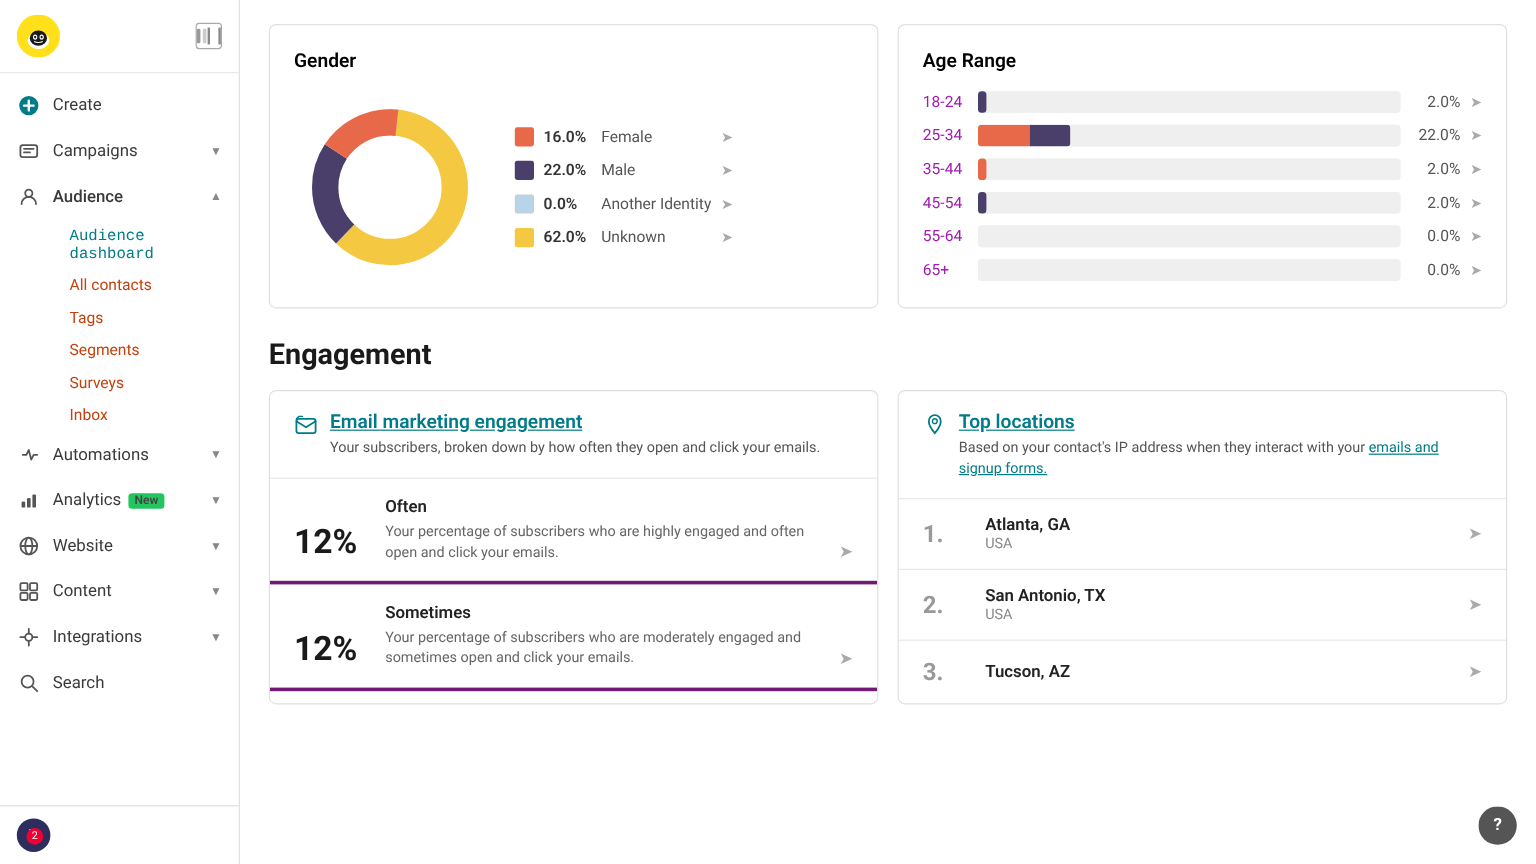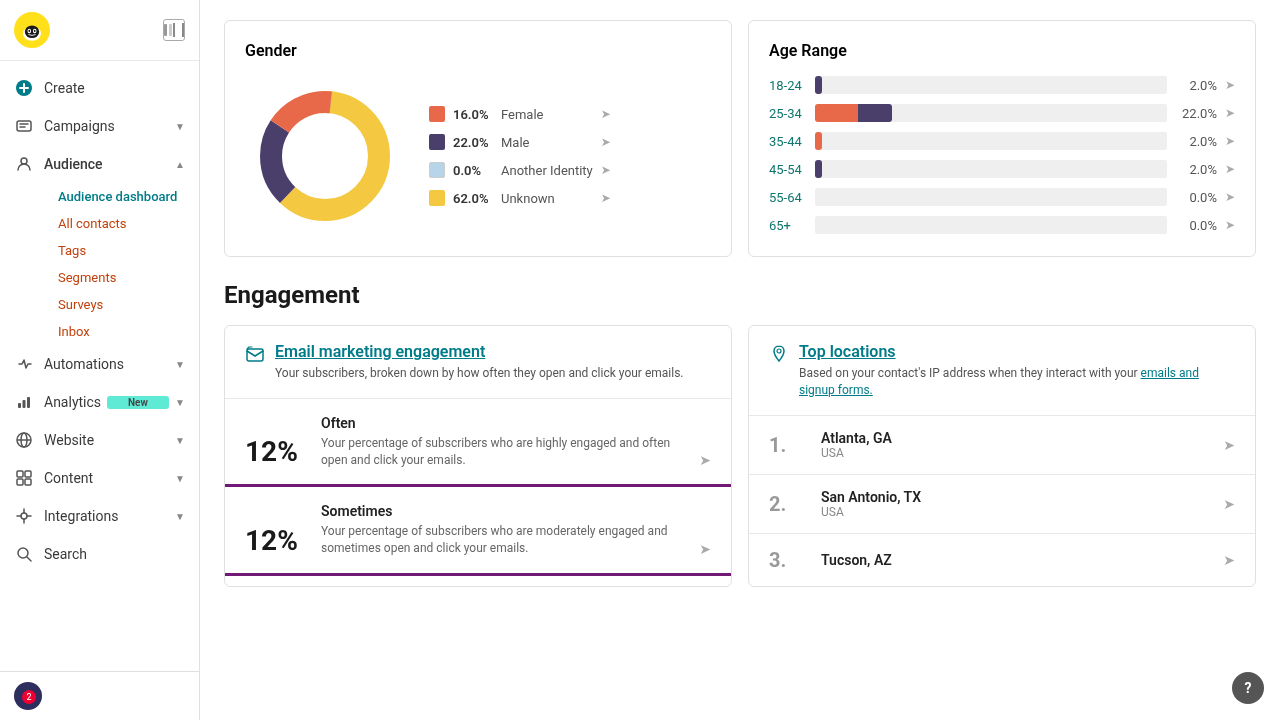--- a/index.html
+++ b/index.html
@@ -67,40 +67,41 @@
       justify-content: center;
       flex-shrink: 0;
     }
     .nav-item .chevron {
       margin-left: auto;
       font-size: 10px;
       color: #888;
     }
     .nav-item.active-parent { font-weight: 500; }
     .nav-badge {
-      background: #5eead4;
+      background: #22c55e;
       border-radius: 3px;
       font-size: 10px;
-      padding: 1px 21px;
+      padding: 1px 5px;
       margin-left: 6px;
       color: #444;
       font-weight: 600;
     }
     .subnav {
       padding-left: 44px;
     }
     .subnav-item {
       padding: 6px 14px;
       font-size: 13px;
       color: #c2410c;
       cursor: pointer;
     }
     .subnav-item.active {
       color: #007c89;
       font-weight: 500;
+      font-family: Liberation Mono, monospace;
     }
 
     .sidebar-bottom {
       padding: 10px 14px;
       border-top: 1px solid #e0e0e0;
     }
     .user-badge {
       width: 28px;
       height: 28px;
       border-radius: 50%;
@@ -212,21 +213,21 @@
       gap: 10px;
     }
     .age-row {
       display: flex;
       align-items: center;
       gap: 8px;
       font-size: 13px;
     }
     .age-label {
       width: 38px;
-      color: #0f766e;
+      color: #a21caf;
       flex-shrink: 0;
     }
     .age-bar-container {
       flex: 1;
       height: 18px;
       background: #efefef;
       border-radius: 3px;
       position: relative;
       overflow: visible;
     }

